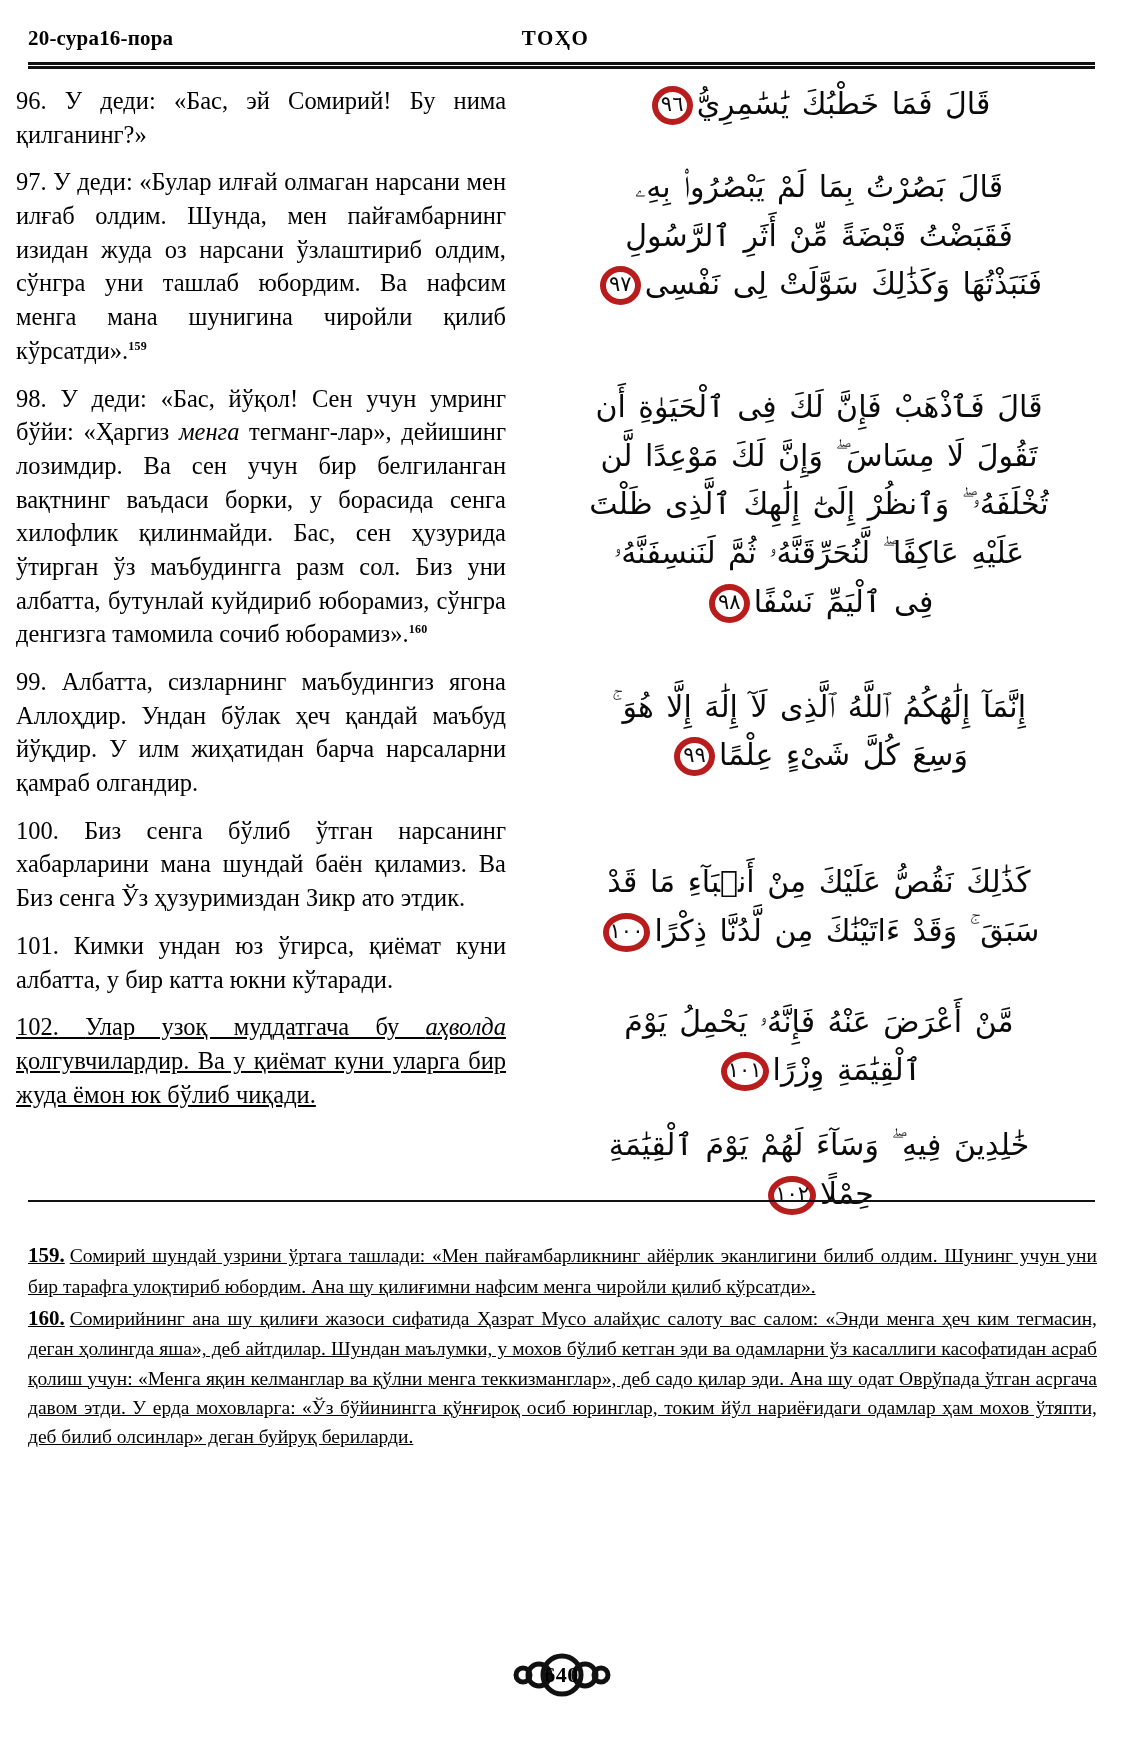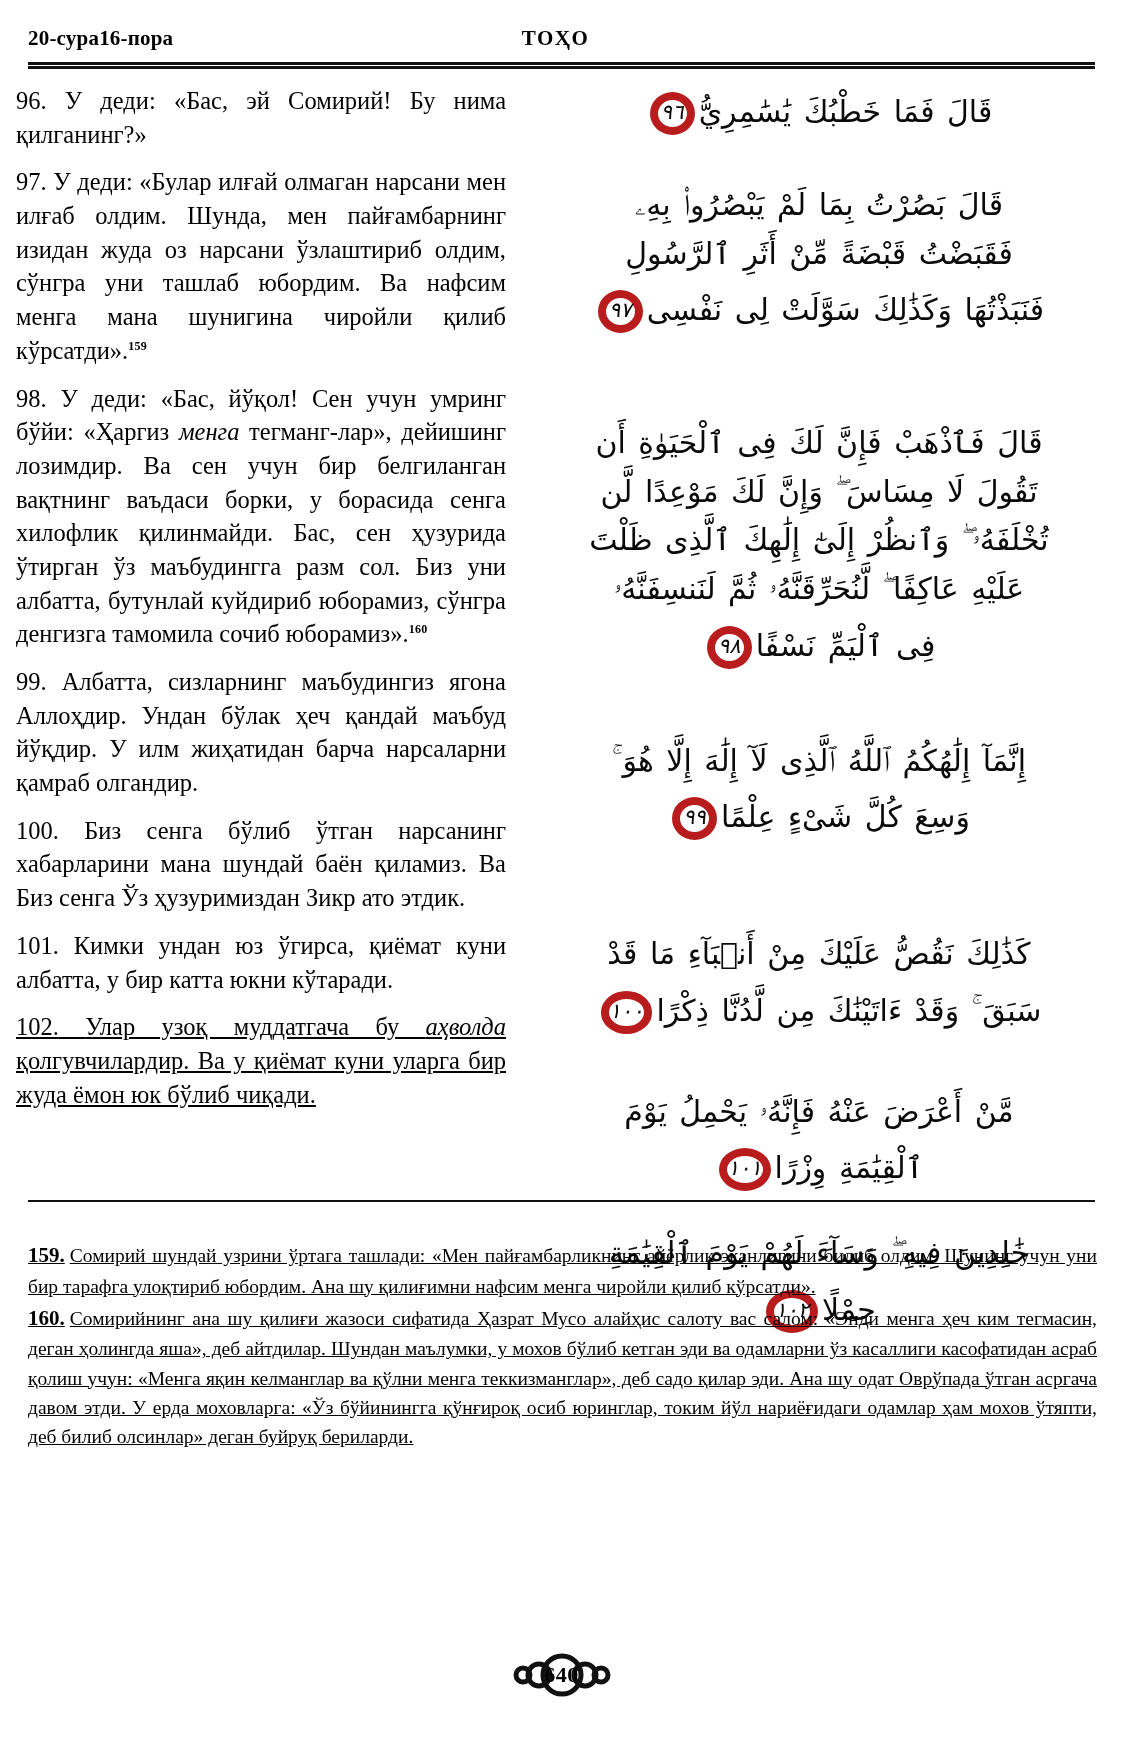--- a/index.html
+++ b/index.html
@@ -112,29 +112,28 @@
     margin: 0 0 12px 0;
     color: #0a0a0a;
     word-spacing: 3px;
   }
   .ayah-mark {
     display: inline-block;
     font-size: 21px;
     min-width: 27px;
     height: 27px;
     line-height: 25px;
-    border: 8px solid #b91c1c;
+    border: 6px solid #b91c1c;
     border-radius: 50%;
     text-align: center;
-    margin: 12px 4px;
+    margin: 4px 4px;
     vertical-align: 3px;
     font-family: "DejaVu Sans", sans-serif;
     padding: 0 1px;
     box-sizing: content-box;
-    font-style: italic;
   }
 
   
   .ab-96  { margin-top: 0px;   margin-bottom: 34px; }
   .ab-97  { margin-top: 0px;   margin-bottom: 74px; }
   .ab-98  { margin-top: 0px;   margin-bottom: 56px; }
   .ab-99  { margin-top: 0px;   margin-bottom: 78px; }
   .ab-100 { margin-top: 0px;   margin-bottom: 42px; }
   .ab-101 { margin-top: 0px;   margin-bottom: 26px; }
   .ab-102 { margin-top: 0px;   margin-bottom: 0px; }

